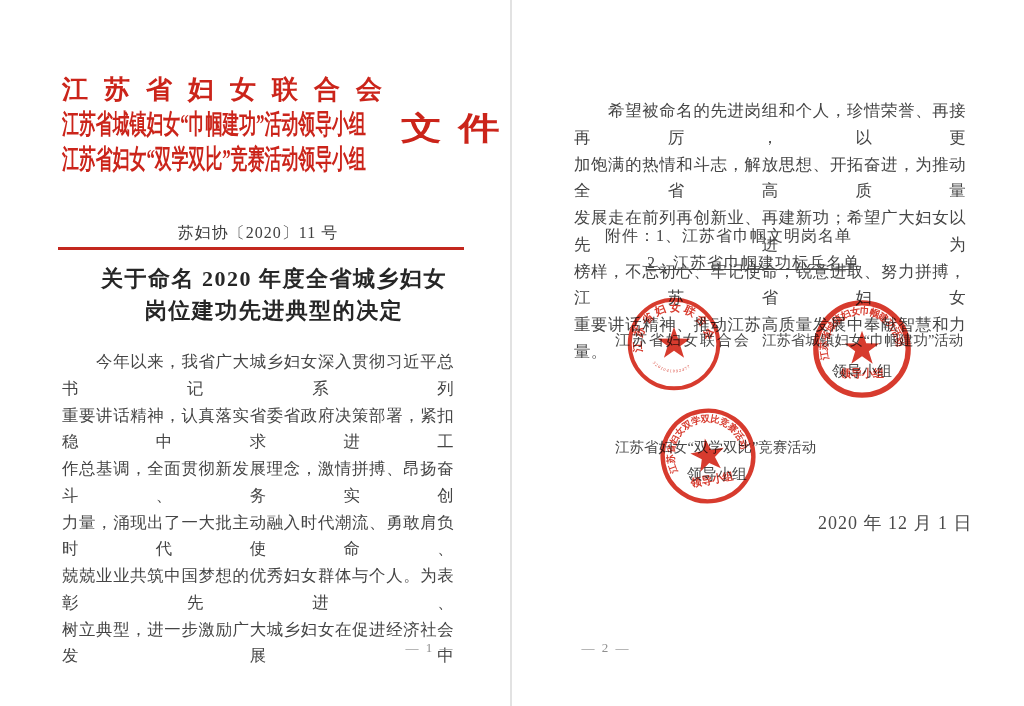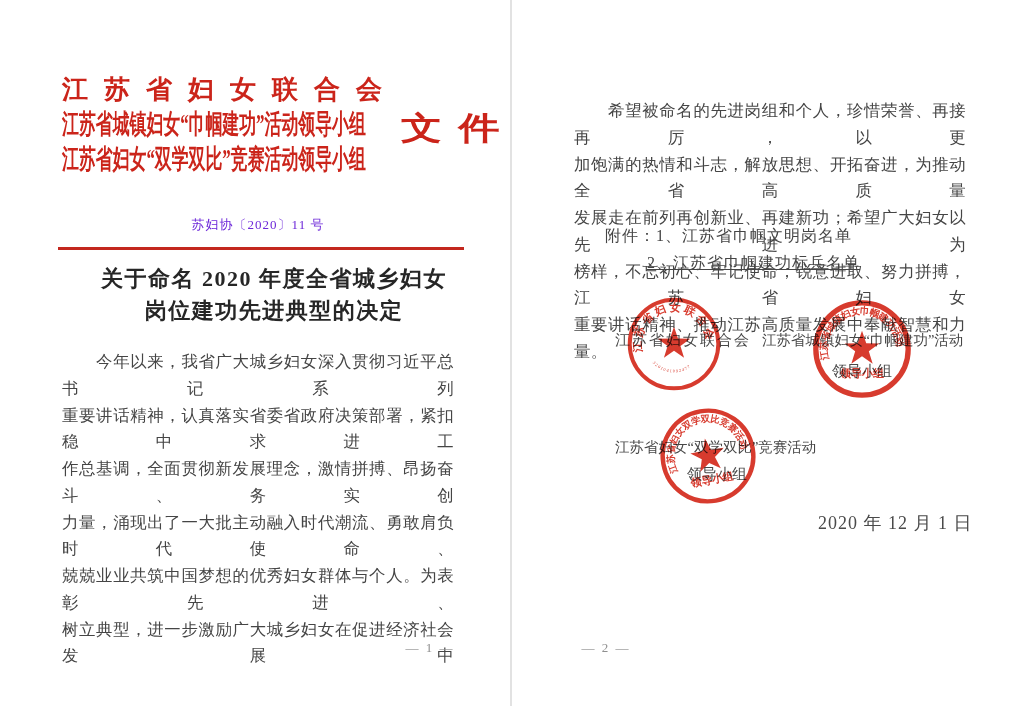--- a/index.html
+++ b/index.html
@@ -9,21 +9,21 @@
   #page1{left:0;} #page2{left:512px;}
   .divider{position:absolute;left:510px;top:0;width:2px;height:706px;background:#e2e2e2;}
   .abs{position:absolute;white-space:nowrap;}
   
   .hdr{color:#cb241a;font-weight:bold;}
   .hdr1{left:62px;top:72px;font-size:26px;letter-spacing:16px;}
   .hdr2{left:62px;top:106px;font-size:27px;transform:scaleX(0.625);transform-origin:left top;}
   .hdr3{left:62px;top:141px;font-size:27px;transform:scaleX(0.625);transform-origin:left top;}
   .docword{left:401px;top:107px;font-size:32px;font-weight:900;letter-spacing:13px;
            transform:scaleX(1.28);transform-origin:left top;}
-  .docnum{left:62px;top:216px;width:392px;text-align:center;font-size:13px;color:#6d28d9;letter-spacing:1px;}
+  .docnum{left:62px;top:223px;width:392px;text-align:center;font-size:16px;color:#404040;letter-spacing:1px;}
   .redrule{left:58px;top:247px;width:406px;height:2.5px;background:#c3271e;}
   .title{left:78px;width:392px;text-align:center;font-size:22px;font-weight:bold;color:#262626;letter-spacing:1.5px;}
   .title1{top:264px;} .title2{top:296px;}
   
   .bodyblock{position:absolute;left:62px;width:392px;font-size:16.4px;color:#454545;
              line-height:26.75px;letter-spacing:0.3px;}
   #p1body{top:349px;} #p2body{top:62px;margin-top:36px;}
   .tline{text-align:justify;text-align-last:justify;white-space:normal;}
   .tline.end{text-align-last:left;}
   .att{font-size:16px;color:#454545;letter-spacing:1px;}

